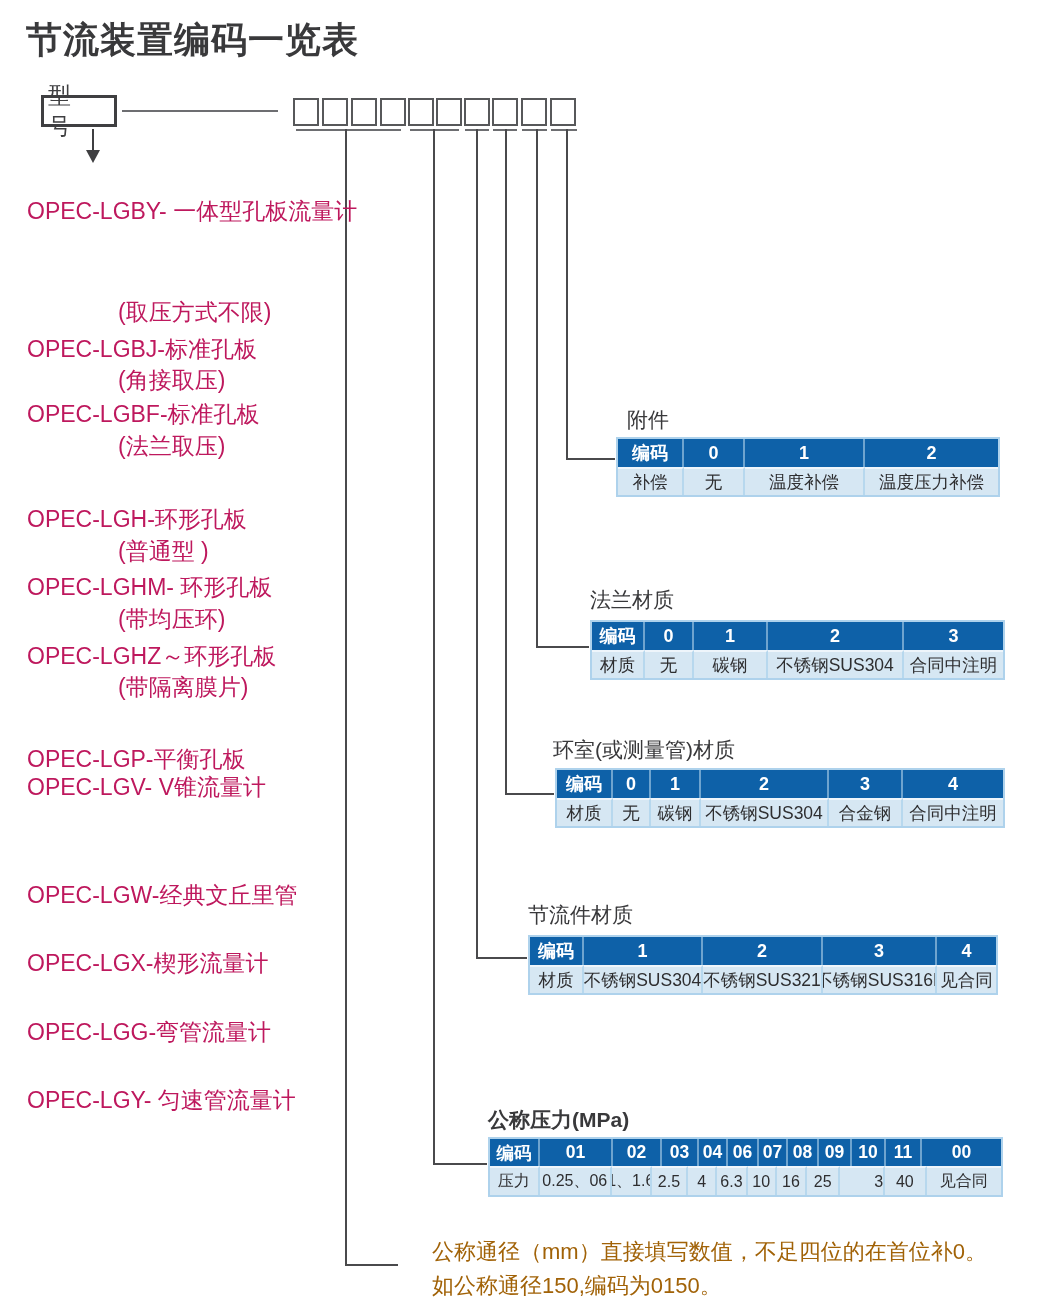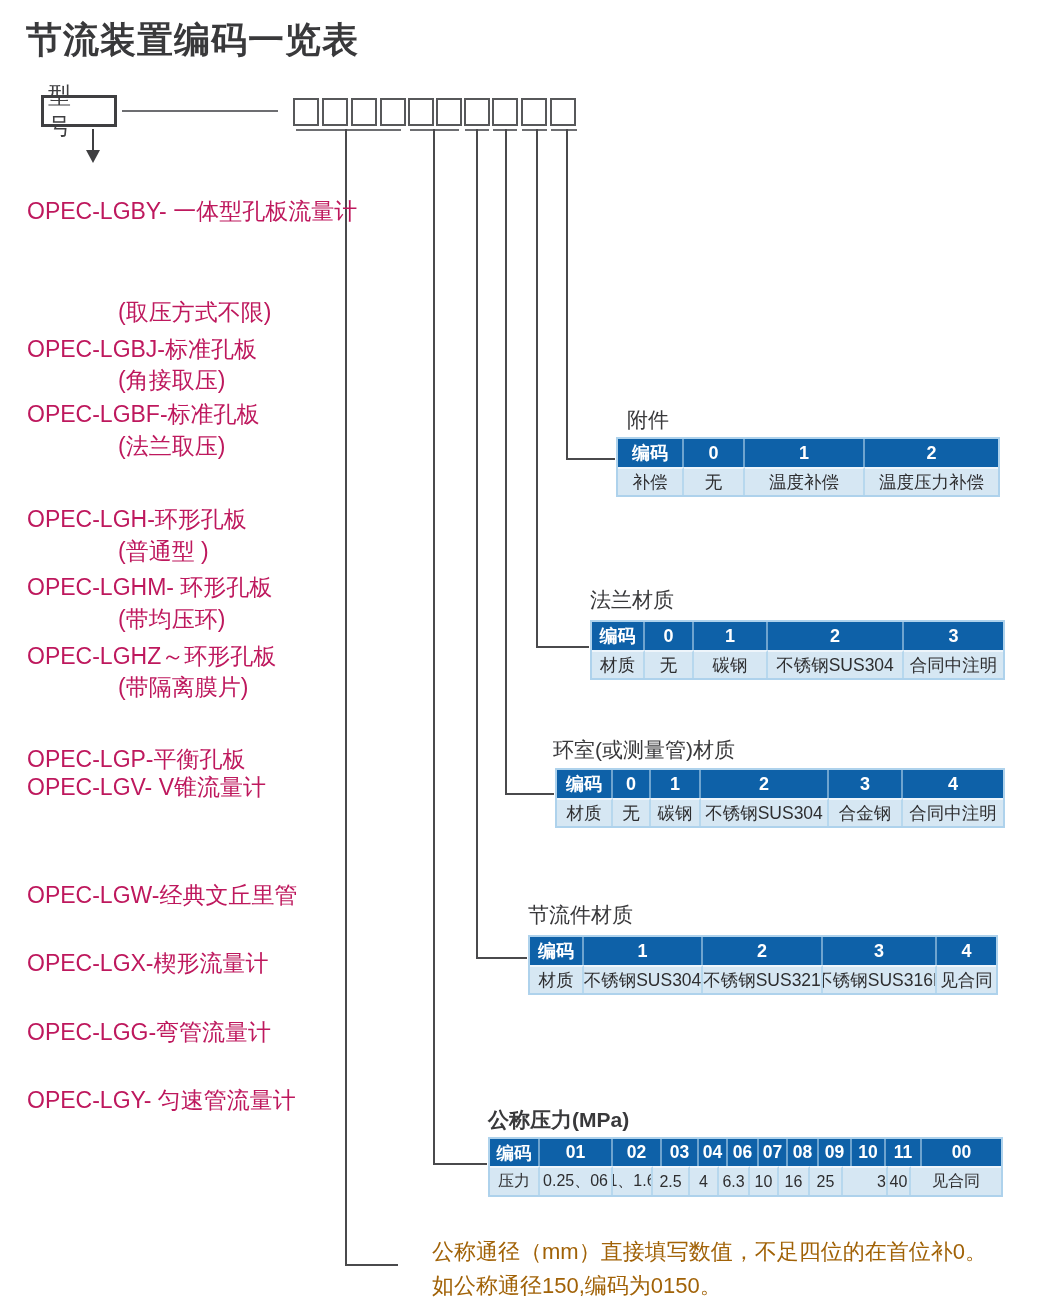--- a/index.html
+++ b/index.html
@@ -201,21 +201,21 @@
         <div class="ctd" style="width: 50px;">压力</div>
         <div class="ctd" style="width: 73px;">0.25、06</div>
         <div class="ctd" style="width: 40px;">1、1.6</div>
         <div class="ctd" style="width: 37px;">2.5</div>
         <div class="ctd" style="width: 29px;">4</div>
         <div class="ctd" style="width: 31px;">6.3</div>
         <div class="ctd" style="width: 29px;">10</div>
         <div class="ctd" style="width: 31px;">16</div>
         <div class="ctd" style="width: 33px;">25</div>
         <div class="ctd" style="width: 34px; padding-left: 43px;">32</div>
-        <div class="ctd" style="width: 23px;">40</div>
+        <div class="ctd" style="width: 42px;">40</div>
         <div class="ctd" style="width: 75px; flex: 1 1 auto;">见合同</div>
       </div>
     </div>
 
   <div class="abs footnote" style="left:432px;top:1235px;">
     <div>公称通径（mm）直接填写数值，不足四位的在首位补0。</div>
     <div>如公称通径150,编码为0150。</div>
   </div>
 
 </div>

